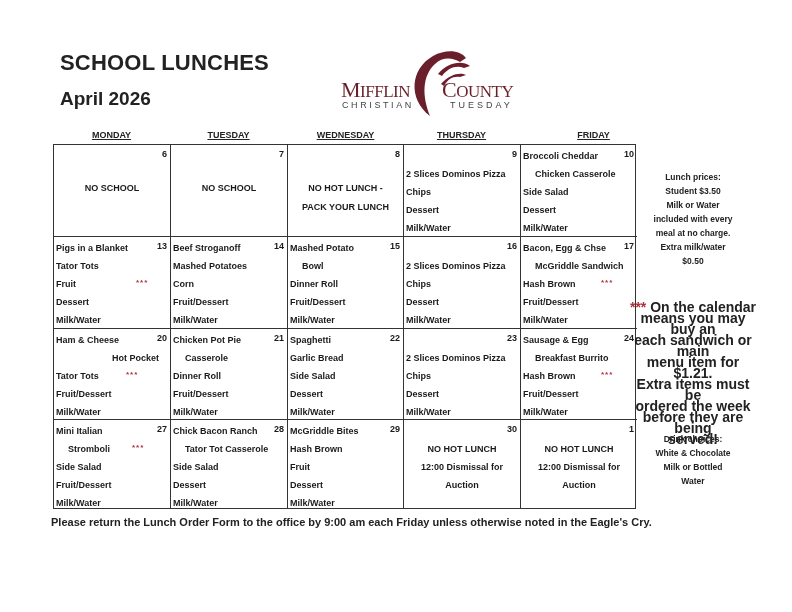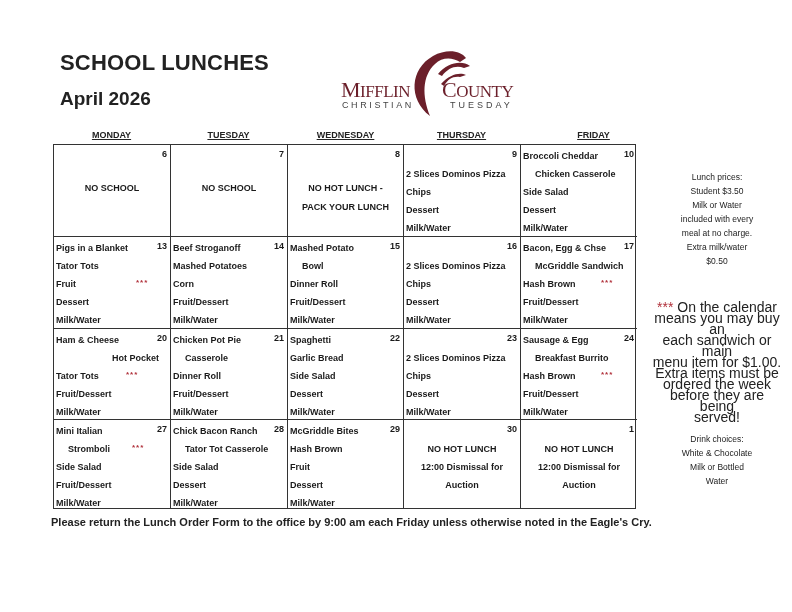--- a/index.html
+++ b/index.html
@@ -21,21 +21,21 @@
   .dayhead { position: absolute; top: 130px; font-size: 9px; font-weight: bold; text-decoration: underline; color: #222; text-align: center; width: 117px; }
 
   .grid { position: absolute; left: 53px; top: 144px; width: 583px; height: 365px; border: 1.5px solid #333; box-sizing: border-box; }
   .cell { position: absolute; box-sizing: border-box; border-right: 1.5px solid #333; border-bottom: 1.5px solid #333; }
   .cell .num { position: absolute; right: 3px; top: 4px; font-size: 9px; font-weight: bold; }
   .cell .line { position: absolute; left: 2px; font-size: 9px; font-weight: bold; white-space: nowrap; }
   .cell .line.indent { left: 14px; }
   .cell .center { position: absolute; left: 0; right: 0; text-align: center; font-size: 9px; font-weight: bold; }
   .stars { position: absolute; font-size: 8px; color: #b0303a; font-weight: bold; letter-spacing: 1px; }
 
-  .side { position: absolute; left: 652px; width: 130px; text-align: center; font-size: 8.5px; font-weight: normal; line-height: 14px; color: #222; }
+  .side { position: absolute; left: 628px; width: 130px; text-align: center; font-size: 8.5px; font-weight: bold; line-height: 14px; color: #222; }
   .side2 { line-height: 11px; font-size: 14px; }
   .side .redstars { color: #b0303a; }
 
   .footer { position: absolute; left: 51px; top: 516px; font-size: 11px; font-weight: bold; color: #222; white-space: nowrap; }
 </style>
 </head>
 <body>
 
 <div class="title">SCHOOL LUNCHES</div>
 <div class="subtitle">April 2026</div>
@@ -215,21 +215,21 @@
     <div>Milk or Water</div>
     <div>included with every</div>
     <div>meal at no charge.</div>
     <div>Extra milk/water</div>
     <div>$0.50</div>
   </div>
 <div class="side side2" style="top:302px;" id="starnote">
     <div><span class="redstars">***</span><span> On the calendar</span></div>
     <div>means you may buy an</div>
     <div>each sandwich or main</div>
-    <div>menu item for $1.00.</div>
+    <div>menu item for $1.21.</div>
     <div>Extra items must be</div>
     <div>ordered the week</div>
     <div>before they are being</div>
     <div>served!</div>
   </div>
 <div class="side" style="top:432px;" id="drinks">
     <div>Drink choices:</div>
     <div>White &amp; Chocolate</div>
     <div>Milk or Bottled</div>
     <div>Water</div>

